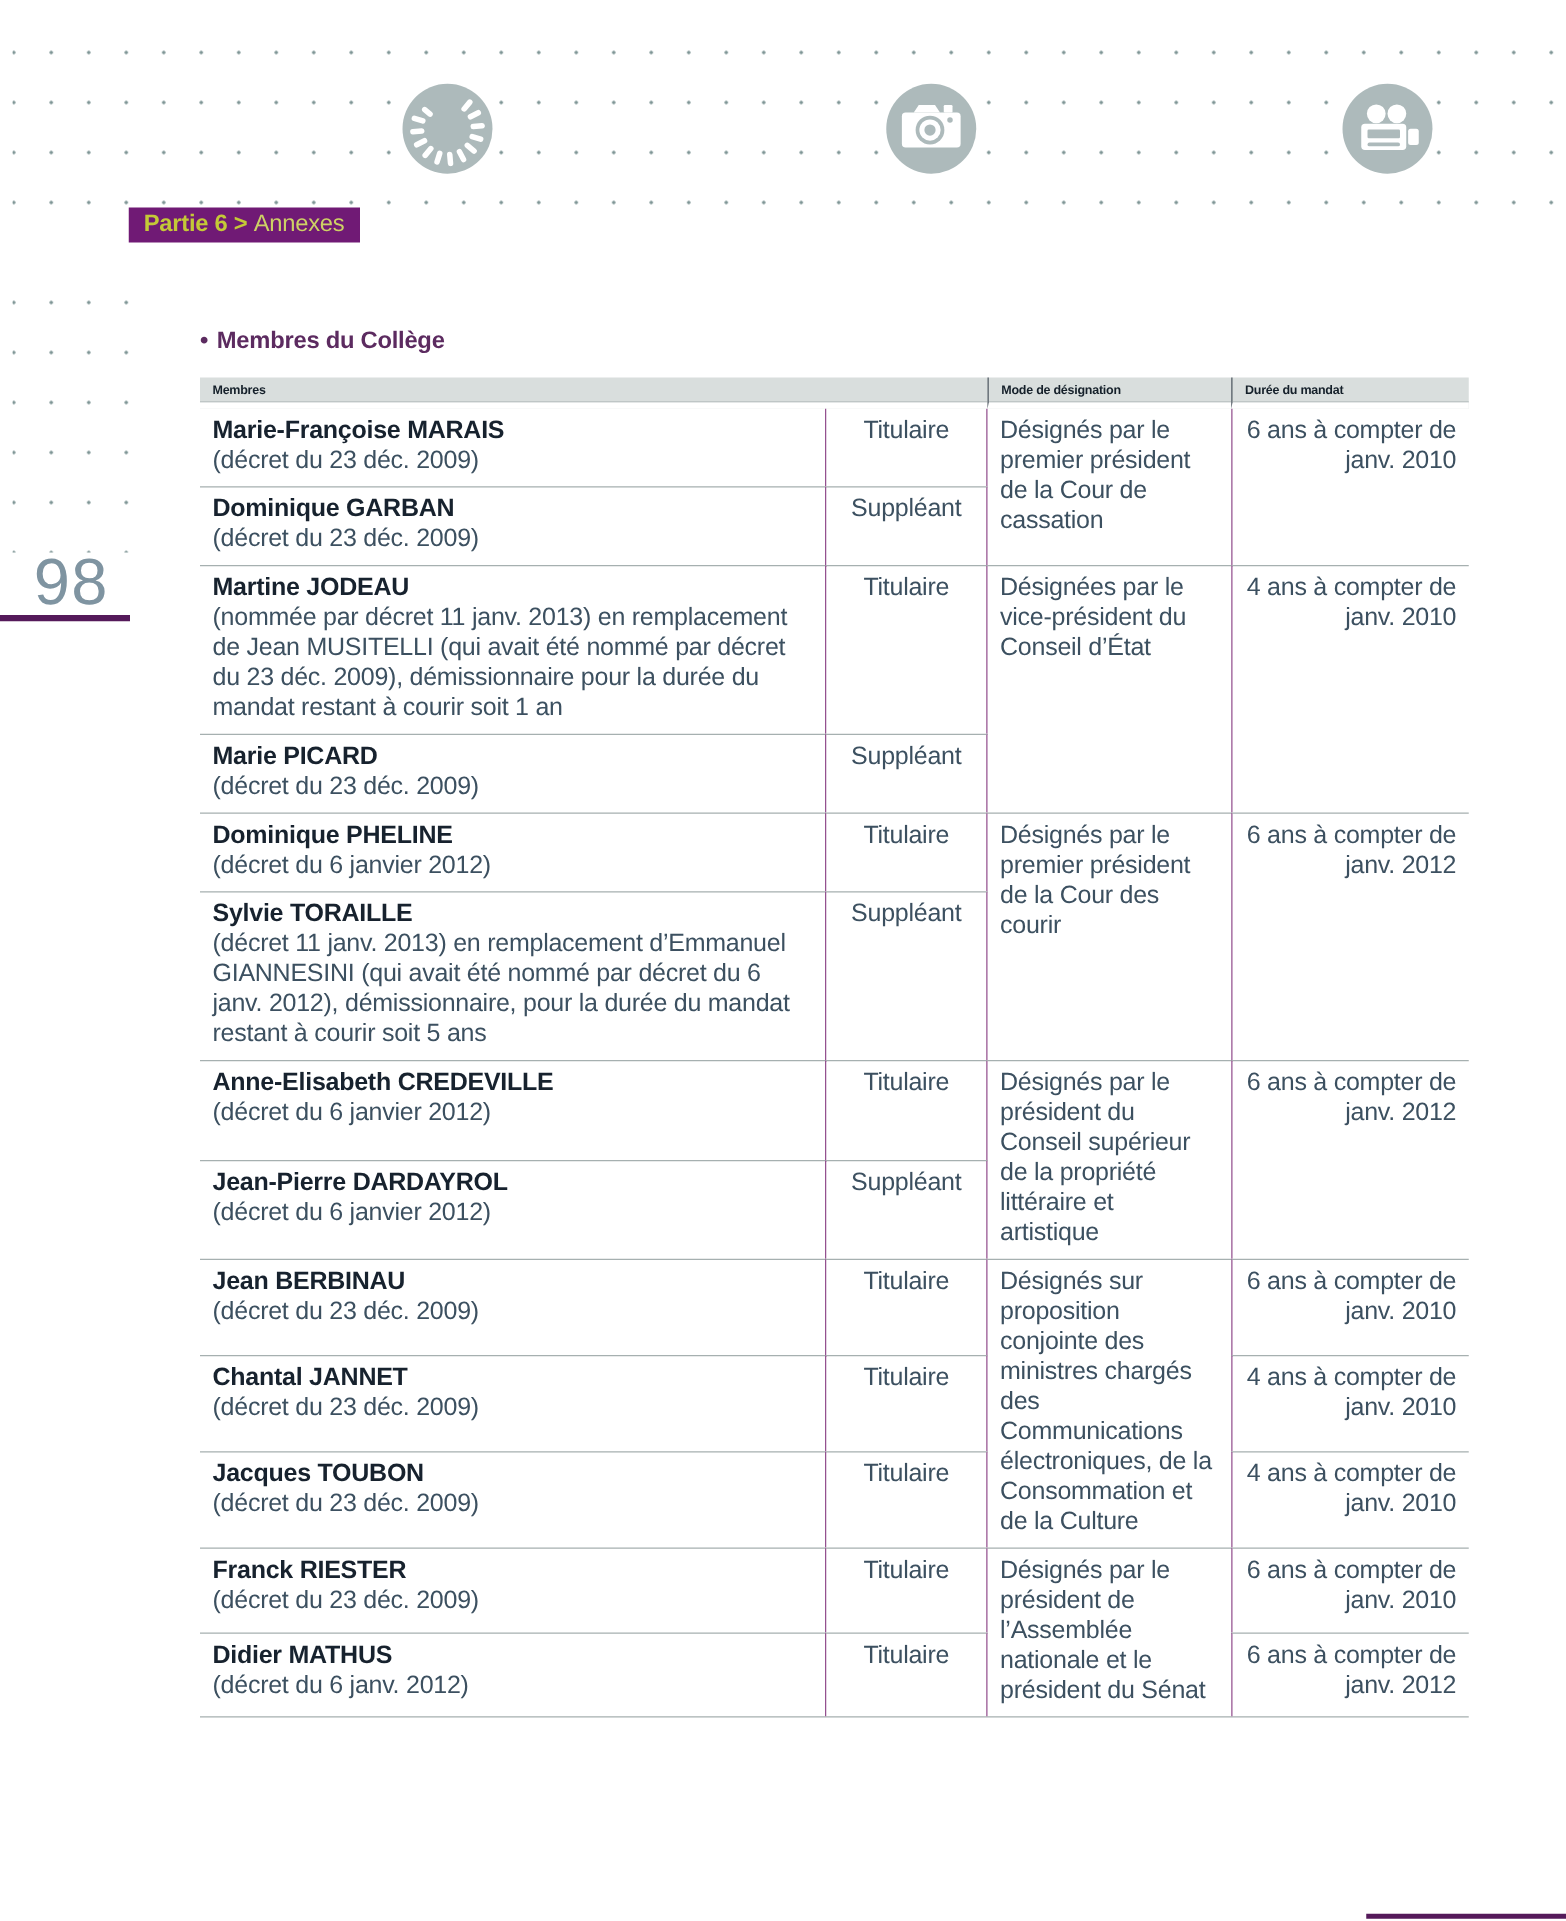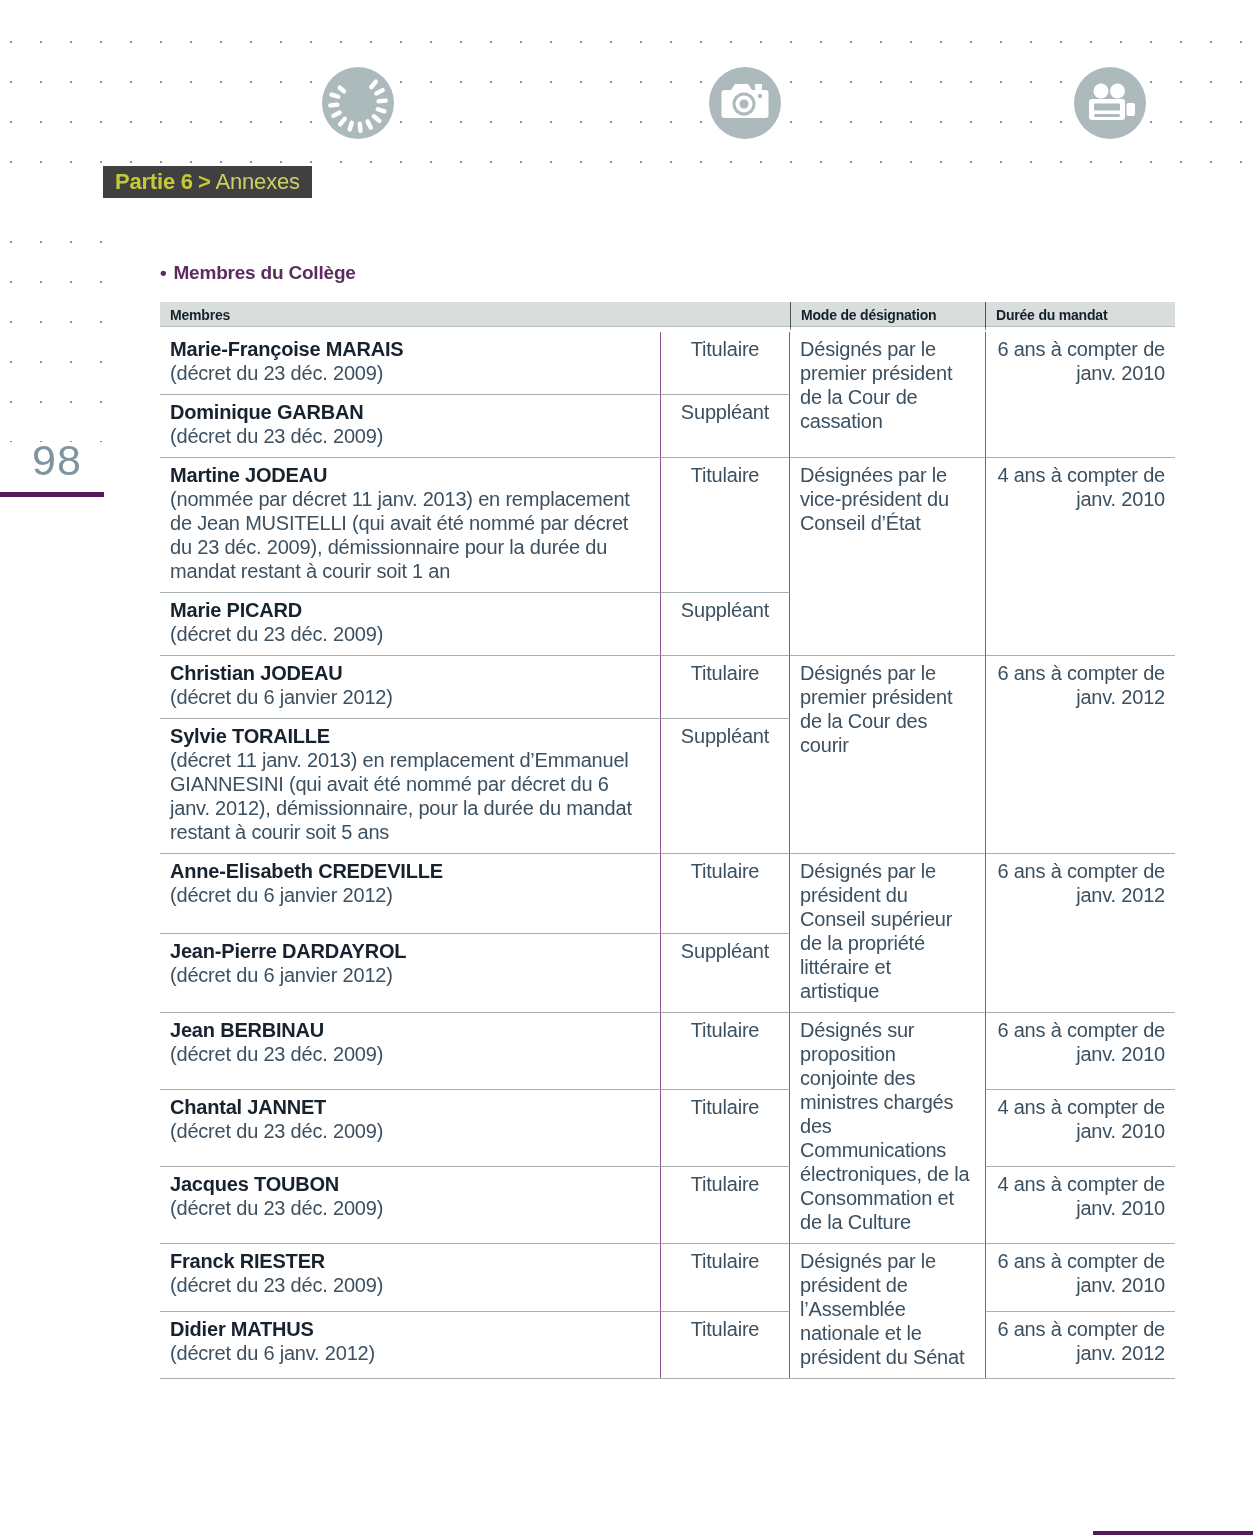--- a/index.html
+++ b/index.html
@@ -16,40 +16,40 @@
 
   .icon-circle{position:absolute;width:72px;height:72px;border-radius:50%;
     background:var(--icon-circle-gray);display:flex;align-items:center;justify-content:center;}
   .icon-circle svg{display:block;}
   .ic-spinner{left:322px;top:67px;}
   .ic-camera{left:709px;top:67px;}
   .ic-video{left:1074px;top:67px;}
   .icon-fg{fill:#fff;}
   .icon-cut{fill:var(--icon-circle-gray);}
 
-  .breadcrumb{position:absolute;left:103px;top:166px;background:#404040;padding:3px 12px 3px 12px;
-    font-size:22px;font-weight:bold;color:var(--breadcrumb-yellow);letter-spacing:-0.2px;}
+  .breadcrumb{position:absolute;left:103px;top:166px;background:#701a75;padding:3px 12px 3px 12px;
+    font-size:19px;font-weight:bold;color:var(--breadcrumb-yellow);letter-spacing:-0.2px;}
   .bc-sep{margin:0 5px;}
   .bc-section{font-weight:normal;color:var(--breadcrumb-yellow-light);}
 
   .page-number{position:absolute;left:12px;top:436px;width:90px;text-align:center;
-    font-size:43px;color:var(--page-number-gray);letter-spacing:1px;}
+    font-size:52px;color:var(--page-number-gray);letter-spacing:1px;}
   .page-number-rule{position:absolute;left:0;top:492px;width:104px;height:5px;
     background:var(--accent-purple-dark);}
   .corner-rule{position:absolute;left:1093px;top:1531px;width:160px;height:4px;
     background:var(--accent-purple-dark);}
 
   .content{position:absolute;left:160px;top:262px;width:1015px;}
   .section-heading{margin:0 0 18px 0;font-size:19px;font-weight:bold;
     color:var(--accent-purple);letter-spacing:-0.2px;}
   .section-heading .bullet{font-size:19px;margin-right:7px;}
 
   table.members-table{border-collapse:separate;border-spacing:0;table-layout:fixed;
     width:1015px;border-bottom:1px solid var(--row-border-gray);letter-spacing:-0.2px;}
-  thead th{background:var(--header-bg);text-align:left;font-size:14px;font-weight:bold;
+  thead th{background:var(--header-bg);text-align:left;font-size:10px;font-weight:bold;
     color:#15202a;padding:5px 10px 4px 10px;border-bottom:5px solid #fff;
     box-shadow:inset 0 -1px 0 #b7bfbf;}
   th.col-mode,th.col-duree{border-left:1px solid #4c565f;margin-top:48px;}
   tbody td{vertical-align:top;font-size:20px;color:var(--text-slate);line-height:24px;
     padding:5px 10px 9px 10px;border-top:1px solid var(--row-border-gray);}
   tbody tr:first-child > td{border-top:none;}
   td.cell-role{border-left:1px solid var(--border-purple);border-right:1px solid var(--border-purple);text-align:center;}
   td.cell-duree{border-left:1px solid var(--border-purple);text-align:right;}
   .member-name{font-weight:bold;color:var(--text-dark);}
 </style>
@@ -154,21 +154,21 @@
         </tr>
         <tr>
           <td class="cell-member">
             <div class="member-name">Marie PICARD</div>
             <div class="member-detail">(décret du 23 déc. 2009)</div>
           </td>
           <td class="cell-role">Suppléant</td>
         </tr>
         <tr>
           <td class="cell-member">
-            <div class="member-name">Christian JODEAU</div>
+            <div class="member-name">Dominique PHELINE</div>
             <div class="member-detail">(décret du 6 janvier 2012)</div>
           </td>
           <td class="cell-role">Titulaire</td>
           <td class="cell-mode" rowspan="2">Désignés par le premier président de la Cour des courir</td>
           <td class="cell-duree" rowspan="2">6 ans à compter de janv. 2012</td>
         </tr>
         <tr>
           <td class="cell-member">
             <div class="member-name">Sylvie TORAILLE</div>
             <div class="member-detail">(décret 11 janv. 2013) en remplacement d’Emmanuel GIANNESINI (qui avait été nommé par décret du 6 janv. 2012), démissionnaire, pour la durée du mandat restant à courir soit 5 ans</div>

